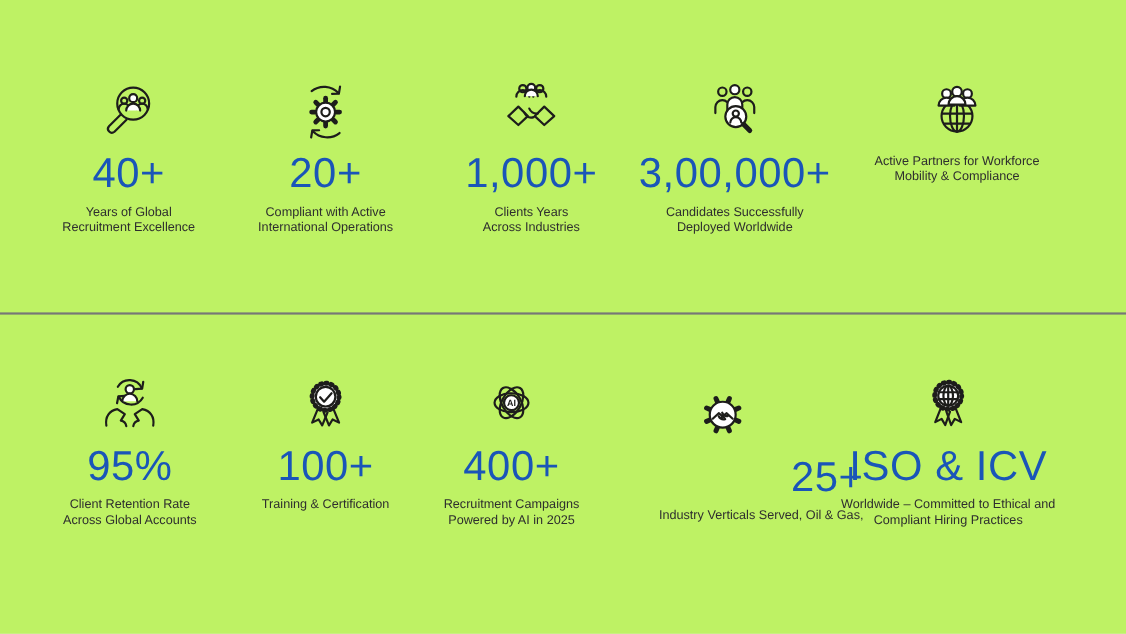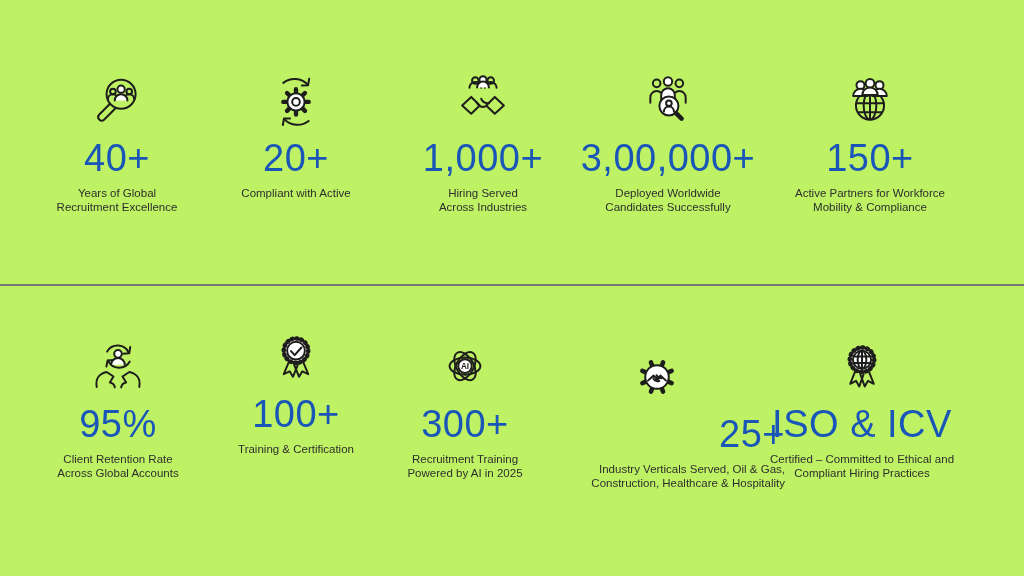--- a/index.html
+++ b/index.html
@@ -24,21 +24,21 @@
     margin-top:6px; font-size:38px; line-height:40px; color:#1a55b8;
     letter-spacing:0.5px; font-weight:400;
   }
   .label {
     margin-top:9px; font-size:11.5px; line-height:13.5px; color:#2e2e2e;
   }
   
   .p1{left:117px; top:72px;} .p2{left:296px; top:72px;} .p3{left:483px; top:72px;text-align:center;}
   .p4{left:668px; top:72px;} .p5{left:870px; top:72px;}
   
-  .p6{left:118px; top:338px;} .p7{left:296px; top:328px;} .p8{left:465px; top:338px;}
+  .p6{left:118px; top:338px;} .p7{left:296px; top:338px;} .p8{left:465px; top:338px;}
   .p9{left:657px; top:348px;text-align:right;} .p10{left:862px; top:338px;}
 </style>
 </head>
 <body>
 
 <div class="stage">
 
   <div class="stat p1">
     <div class="iconwrap">
       <svg class="ic" viewBox="0 0 64 64">
@@ -76,41 +76,42 @@
         <circle cx="32" cy="33" r="4.2"></circle>
         <path d="M18,12 A20,20 0 0 1 45,14"></path>
           <path d="M46.5,7.5 L45.3,14.6 L38.5,14.8"></path>
         <path d="M46,54 A20,20 0 0 1 19,52"></path>
           <path d="M17.5,58.5 L18.7,51.4 L25.5,51.2"></path>
       </svg>
     </div>
     <div class="value">20+</div>
     <div class="label">
       <div>Compliant with Active</div>
+      <div>International Operations</div>
     </div>
   </div>
 
   <div class="stat p3">
     <div class="iconwrap">
       <svg class="ic" viewBox="0 0 64 64">
         <circle cx="23.5" cy="9.5" r="3.6"></circle>
           <path d="M17,17.5 a6.5,6.5 0 0 1 13,0"></path>
         <circle cx="40.5" cy="9.5" r="3.6"></circle>
           <path d="M34,17.5 a6.5,6.5 0 0 1 13,0"></path>
         <circle cx="32" cy="8.5" r="3.9" fill="#ffffff"></circle>
           <path d="M25.5,17 a6.5,6.5 0 0 1 13,0" fill="#ffffff"></path>
         <path d="M9,37 L19,27.5 L28.5,37 L19,46 Z"></path>
         <path d="M55,37 L45,27.5 L35.5,37 L45,46 Z"></path>
         <path d="M25,33.5 q3,6.5 9.5,4.5"></path>
         <path d="M30,29.5 q2.5,5.5 8.5,5"></path>
       </svg>
     </div>
     <div class="value">1,000+</div>
     <div class="label">
-      <div>Hiring Served</div>
+      <div>Clients Years</div>
       <div>Across Industries</div>
     </div>
   </div>
 
   <div class="stat p4">
     <div class="iconwrap">
       <svg class="ic" viewBox="0 0 64 64">
         <circle cx="19.5" cy="12.5" r="4.2"></circle>
           <path d="M12.5,34 v-6 a7,7 0 0 1 14,0 v6"></path>
         <circle cx="44.5" cy="12.5" r="4.2"></circle>
@@ -118,42 +119,41 @@
         <circle cx="32" cy="10.5" r="4.6" fill="#ffffff"></circle>
           <path d="M24.5,33 v-7.5 a7.5,7.5 0 0 1 15,0 v7.5" fill="#ffffff"></path>
         <circle cx="33" cy="37.5" r="10.5" fill="#ffffff"></circle>
         <circle cx="33" cy="34.5" r="3.1"></circle>
           <path d="M27.5,43.5 a5.5,5.5 0 0 1 11,0"></path>
         <path d="M40.8,45.3 L47,51.5" stroke-width="5"></path>
       </svg>
     </div>
     <div class="value">3,00,000+</div>
     <div class="label">
+      <div>Candidates Successfully</div>
       <div>Deployed Worldwide</div>
-      <div>Candidates Successfully</div>
     </div>
   </div>
 
   <div class="stat p5">
     <div class="iconwrap">
       <svg class="ic" viewBox="0 0 64 64">
         <circle cx="32" cy="37" r="15.5"></circle>
         <ellipse cx="32" cy="37" rx="7" ry="15.5"></ellipse>
         <path d="M17,34.5 h30"></path>
           <path d="M19.5,44.5 h25"></path>
           <path d="M32,21.5 v31"></path>
         <circle cx="21.5" cy="14.5" r="4.4" fill="#ffffff"></circle>
           <path d="M13.5,26.5 a8,8 0 0 1 16,0 z" fill="#ffffff"></path>
         <circle cx="42.5" cy="14.5" r="4.4" fill="#ffffff"></circle>
           <path d="M34.5,26.5 a8,8 0 0 1 16,0 z" fill="#ffffff"></path>
         <circle cx="32" cy="12.5" r="4.8" fill="#ffffff"></circle>
           <path d="M23.5,25.5 a8.5,8.5 0 0 1 17,0 z" fill="#ffffff"></path>
       </svg>
     </div>
-    <div class="value">150+</div>
     <div class="label">
       <div>Active Partners for Workforce</div>
       <div>Mobility &amp; Compliance</div>
     </div>
   </div>
 
   <div class="divider"></div>
 
   <div class="stat p6">
     <div class="iconwrap">
@@ -194,23 +194,23 @@
   <div class="stat p8">
     <div class="iconwrap">
       <svg class="ic" viewBox="0 0 64 64">
         <ellipse cx="32" cy="31" rx="17" ry="9.5"></ellipse>
         <ellipse cx="32" cy="31" rx="17" ry="9.5" transform="rotate(60 32 31)"></ellipse>
         <ellipse cx="32" cy="31" rx="17" ry="9.5" transform="rotate(120 32 31)"></ellipse>
         <circle cx="32" cy="31" r="7.5" fill="#ffffff"></circle>
         <text x="32" y="34.5" font-size="9" text-anchor="middle">AI</text>
       </svg>
     </div>
-    <div class="value">300+</div>
-    <div class="label">
-      <div>Recruitment Training</div>
+    <div class="value">400+</div>
+    <div class="label">
+      <div>Recruitment Campaigns</div>
       <div>Powered by AI in 2025</div>
     </div>
   </div>
 
   <div class="stat p9">
     <div class="iconwrap">
       <svg class="ic" viewBox="0 0 64 64">
         <g stroke-width="5">
           <path d="M44.94,37.36 L48.17,38.70"></path>
             <path d="M37.36,44.94 L38.70,48.17"></path>
@@ -224,37 +224,36 @@
         <circle cx="32" cy="32" r="13" fill="#ffffff"></circle>
         <path d="M22,36 l6,-5.5 5.5,4.5"></path>
         <path d="M42,36 l-6,-5.5 -5.5,4.5"></path>
         <path d="M28,33.5 q2,4 6.5,3"></path>
         <path d="M31.5,30 q1.5,3.5 5.5,3.5"></path>
       </svg>
     </div>
     <div class="value">25+</div>
     <div class="label">
       <div>Industry Verticals Served, Oil &amp; Gas,</div>
-      <div>Construction, Healthcare &amp; Hospitality</div>
     </div>
   </div>
 
   <div class="stat p10">
     <div class="iconwrap">
       <svg class="ic" viewBox="0 0 64 64">
         <path d="M25,35.5 L19,50.5 L25.4,47.2 L29,53.4 L33.8,40"></path>
         <path d="M25,35.5 L19,50.5 L25.4,47.2 L29,53.4 L33.8,40" transform="translate(64,0) scale(-1,1)"></path>
         <circle cx="32" cy="24" r="13.5" stroke-width="5" stroke-dasharray="1 4.3" fill="#ffffff"></circle>
         <circle cx="32" cy="24" r="10" fill="#ffffff"></circle>
         <ellipse cx="32" cy="24" rx="4.8" ry="10"></ellipse>
         <path d="M22.5,20.5 h19"></path>
           <path d="M22.5,27.5 h19"></path>
           <path d="M32,14 v20"></path>
       </svg>
     </div>
     <div class="value">ISO &amp; ICV</div>
     <div class="label">
-      <div>Certified – Committed to Ethical and</div>
+      <div>Worldwide – Committed to Ethical and</div>
       <div>Compliant Hiring Practices</div>
     </div>
   </div>
 
 </div>
 
 </body></html>

